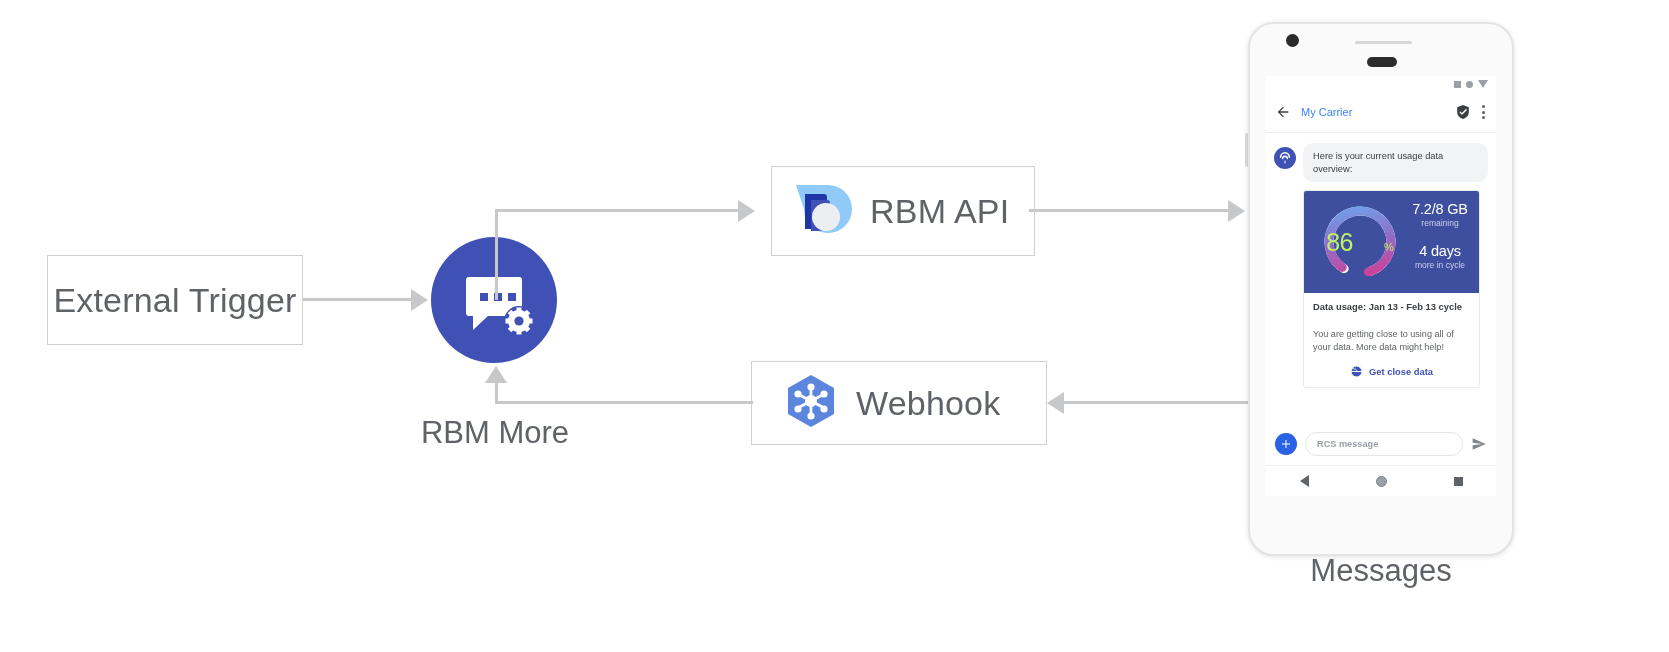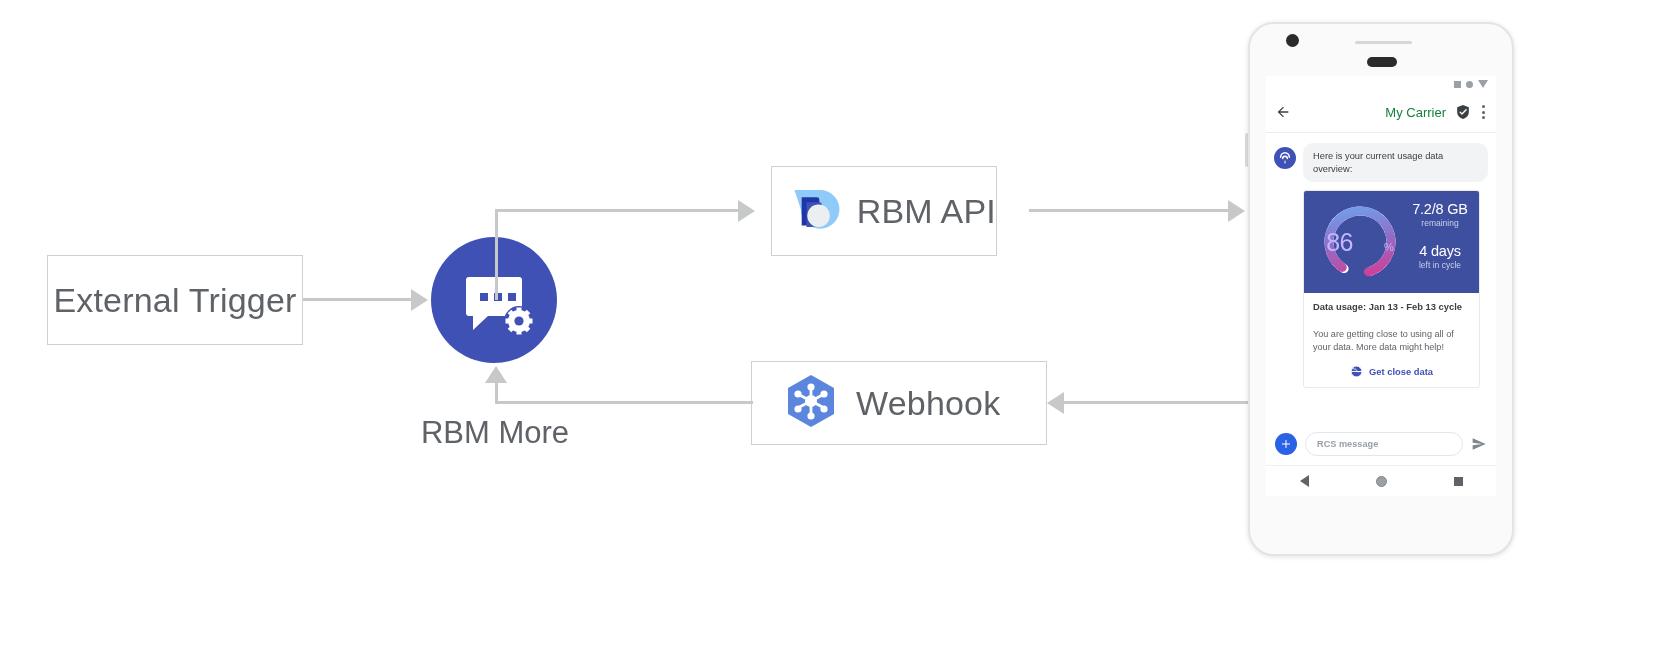--- a/index.html
+++ b/index.html
@@ -10,21 +10,21 @@
   
   .box{position:absolute;border:1px solid #d0d0d0;background:#fff;
        display:flex;align-items:center;box-sizing:border-box;}
   .box-label{font-size:34px;color:#5f6368;font-weight:300;letter-spacing:.2px;
              white-space:nowrap;}
 
   
   #ext-trigger{left:47px;top:255px;width:256px;height:90px;justify-content:center;}
 
   
-  #rbm-api-box{left:771px;top:166px;width:226px;height:90px;padding-left:16px;gap:14px;}
+  #rbm-api-box{left:771px;top:166px;width:264px;height:90px;padding-left:16px;gap:14px;}
   
   #webhook-box{left:751px;top:361px;width:296px;height:84px;padding-left:26px;gap:12px;}
 
   
   .line{position:absolute;background:#c6c8ca;}
   .arrow{position:absolute;width:0;height:0;}
   .arrow-r{border-top:11px solid transparent;border-bottom:11px solid transparent;
            border-left:17px solid #c6c8ca;}
   .arrow-l{border-top:11px solid transparent;border-bottom:11px solid transparent;
            border-right:17px solid #c6c8ca;}
@@ -54,39 +54,39 @@
           overflow:hidden;}
   .statusbar{height:16px;display:flex;align-items:center;justify-content:flex-end;
              gap:5px;padding-right:8px;background:#fff;}
   .sb-sq{width:7px;height:7px;background:#9aa0a6;}
   .sb-ci{width:7px;height:7px;border-radius:50%;background:#9aa0a6;}
   .sb-tri{width:0;height:0;border-left:5px solid transparent;border-right:5px solid transparent;
           border-top:8px solid #9aa0a6;}
 
   .appbar{height:40px;display:flex;align-items:center;padding:0 9px;gap:10px;
           border-bottom:1px solid #eceded;background:#fff;}
-  .appbar-title{font-size:13px;color:#15803d;flex:1;text-align:right;}
+  .appbar-title{font-size:11px;color:#3b82f6;flex:1;}
   .back-ico{width:16px;height:16px;}
   .shield{width:14px;height:16px;}
   .kebab{display:flex;flex-direction:column;gap:2.5px;align-items:center;padding:2px;}
   .kebab i{width:3px;height:3px;border-radius:50%;background:#5f6368;display:block;}
 
   .chat{padding:10px 8px 0 8px;}
   .msgrow{display:flex;gap:7px;align-items:flex-start;}
   .avatar{width:22px;height:22px;border-radius:50%;background:#3f51b5;flex:none;
           display:flex;align-items:center;justify-content:center;margin-top:4px;}
   .bubble{background:#f1f3f4;border-radius:10px;padding:7px 10px;font-size:9.3px;
           color:#3c4043;line-height:1.35;max-width:176px;}
 
   .rich-card{margin:8px 0 0 29px;width:175px;border:1px solid #e8eaed;border-radius:3px;
              overflow:hidden;background:#fff;}
   .gauge-panel{background:#3f4fa0;height:102px;position:relative;display:flex;align-items:center;}
   .gauge-wrap{position:absolute;left:16px;top:11px;width:80px;height:80px;}
   .gauge-num{position:absolute;left:0;top:0;width:80px;height:80px;display:flex;
-             align-items:center;justify-content:center;color:#c4b5fd;gap:31px;}
+             align-items:center;justify-content:center;color:#bef264;gap:31px;}
   .gauge-num b{font-size:25px;font-weight:400;letter-spacing:-.5px;}
   .gauge-num span{font-size:11px;font-weight:400;margin-top:9px;}
   .gstats{position:absolute;left:100px;top:10px;width:72px;color:#fff;text-align:center;}
   .gstats .big{font-size:14.5px;font-weight:500;letter-spacing:-.2px;}
   .gstats .sub{font-size:8.5px;color:#c9cfe8;margin-top:1px;}
   .gstats .grp2{margin-top:15px;}
 
   .card-body{padding:8px 9px 4px 9px;}
   .card-title{font-size:9.4px;font-weight:700;color:#3c4043;}
   .card-text{font-size:9.1px;color:#5f6368;line-height:1.38;margin-top:16px;}
@@ -259,21 +259,21 @@
             <div class="gauge-num">
               <b>86</b>
               <span>%</span>
             </div>
           </div>
           <div class="gstats">
             <div class="big">7.2/8 GB</div>
             <div class="sub">remaining</div>
             <div class="grp2">
               <div class="big">4 days</div>
-              <div class="sub">left in cycle</div>
+              <div class="sub">more in cycle</div>
             </div>
           </div>
         </div>
         <div class="card-body">
           <div class="card-title">Data usage: Jan 13 - Feb 13 cycle</div>
           <div class="card-text">You are getting close to using all of your data. More data might help!</div>
         </div>
         <div class="card-action">
           <svg width="13" height="13" viewBox="0 0 24 24">
             <circle cx="12" cy="12" r="10" fill="#3f51b5"></circle>
@@ -299,13 +299,14 @@
       </svg>
     </div>
 
     <div class="navbar">
       <div class="nav-back"></div>
       <div class="nav-home"></div>
       <div class="nav-rec"></div>
     </div>
   </div>
 
+  <div id="messages-label">Messages</div>
 </div>
 
 </body></html>

